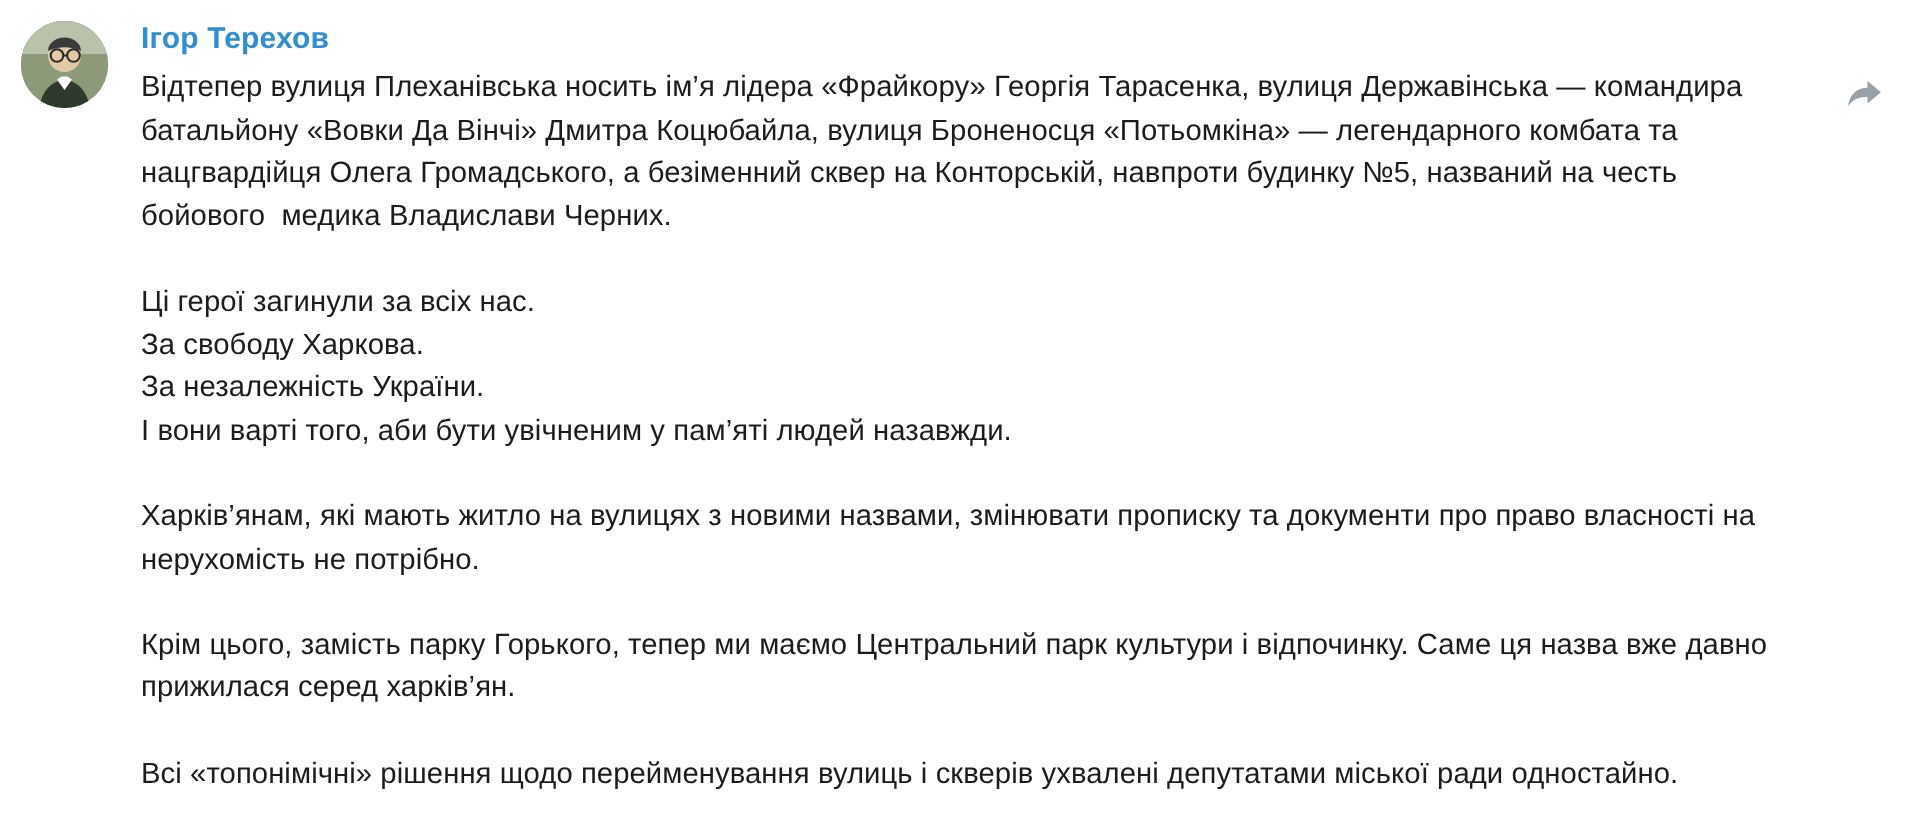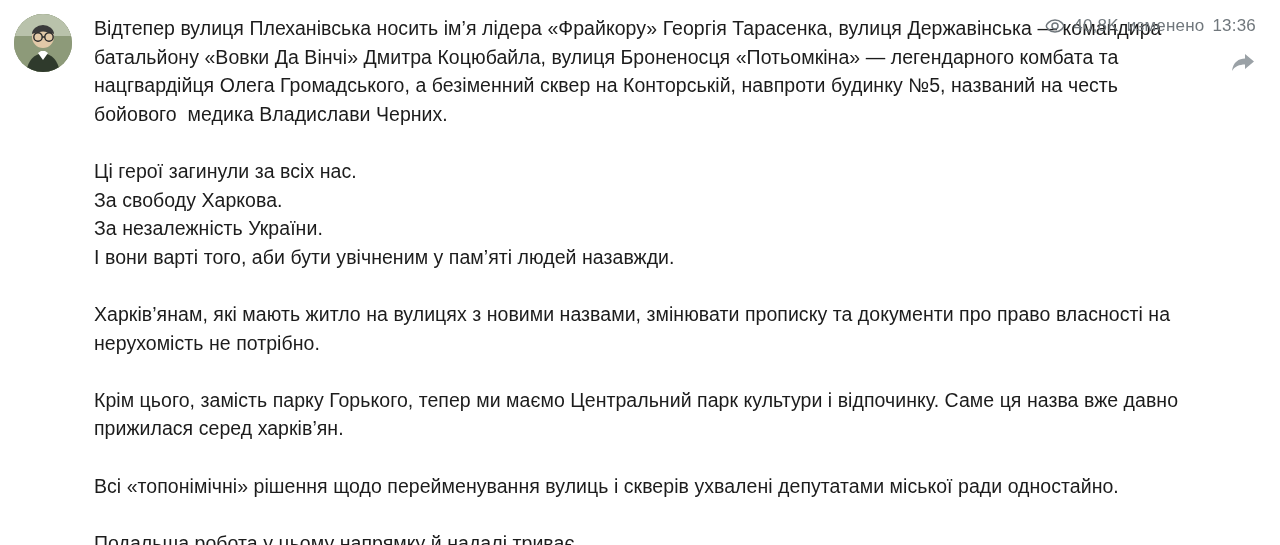--- a/index.html
+++ b/index.html
@@ -97,39 +97,29 @@
       <circle cx="29" cy="23" r="11" fill="#e2c9a8"></circle>
       <path d="M29 11 a11 9 0 0 1 11 9 q-11 -5 -22 0 a11 9 0 0 1 11 -9z" fill="#3a3a3a"></path>
       <path d="M12 58 q3 -17 17 -19 q14 2 17 19 z" fill="#2f3a2c"></path>
       <path d="M24 39 l5 7 l5 -7 l-3 -2 h-4 z" fill="#ffffff"></path>
       <circle cx="24" cy="23" r="4.2" fill="none" stroke="#2b2b2b" stroke-width="1.4"></circle>
       <circle cx="35" cy="23" r="4.2" fill="none" stroke="#2b2b2b" stroke-width="1.4"></circle>
       <line x1="28.2" y1="23" x2="30.8" y2="23" stroke="#2b2b2b" stroke-width="1.4"></line>
     </svg>
   </div>
 
-  <div class="meta">
-    <span class="eye">
-      <svg width="20" height="14" viewBox="0 0 20 14">
-        <path d="M10 1 C4 1 1.3 6 1.3 7 C1.3 8 4 13 10 13 C16 13 18.7 8 18.7 7 C18.7 6 16 1 10 1 Z" fill="none" stroke="#70777c" stroke-width="1.5"></path>
-        <circle cx="10" cy="7" r="3" fill="none" stroke="#70777c" stroke-width="1.5"></circle>
-      </svg>
-    </span>
-    <span class="views">40,8K</span>
-    <span class="edited">изменено</span>
-    <span class="time">13:36</span>
-  </div>
 
   <div class="share-btn">
     <svg width="26" height="22" viewBox="0 0 26 22">
       <path d="M2 19 C3 10 9 6.5 15 6.5 L15 2 L24 9.5 L15 17 L15 12.5 C9.5 12.5 4.5 14.5 2 19 Z" fill="#9aa1a6"></path>
     </svg>
   </div>
 
   <div class="body">
+    <div class="author">Ігор Терехов</div>
     <div class="text">Відтепер вулиця Плеханівська носить ім’я лідера «Фрайкору» Георгія Тарасенка, вулиця Державінська — командира батальйону «Вовки Да Вінчі» Дмитра Коцюбайла, вулиця Броненосця «Потьомкіна» — легендарного комбата та нацгвардійця Олега Громадського, а безіменний сквер на Конторській, навпроти будинку №5, названий на честь бойового  медика Владислави Черних.
 
 Ці герої загинули за всіх нас.
 За свободу Харкова.
 За незалежність України.
 І вони варті того, аби бути увічненим у пам’яті людей назавжди.
 
 Харків’янам, які мають житло на вулицях з новими назвами, змінювати прописку та документи про право власності на нерухомість не потрібно.
 
 Крім цього, замість парку Горького, тепер ми маємо Центральний парк культури і відпочинку. Саме ця назва вже давно прижилася серед харків’ян.

